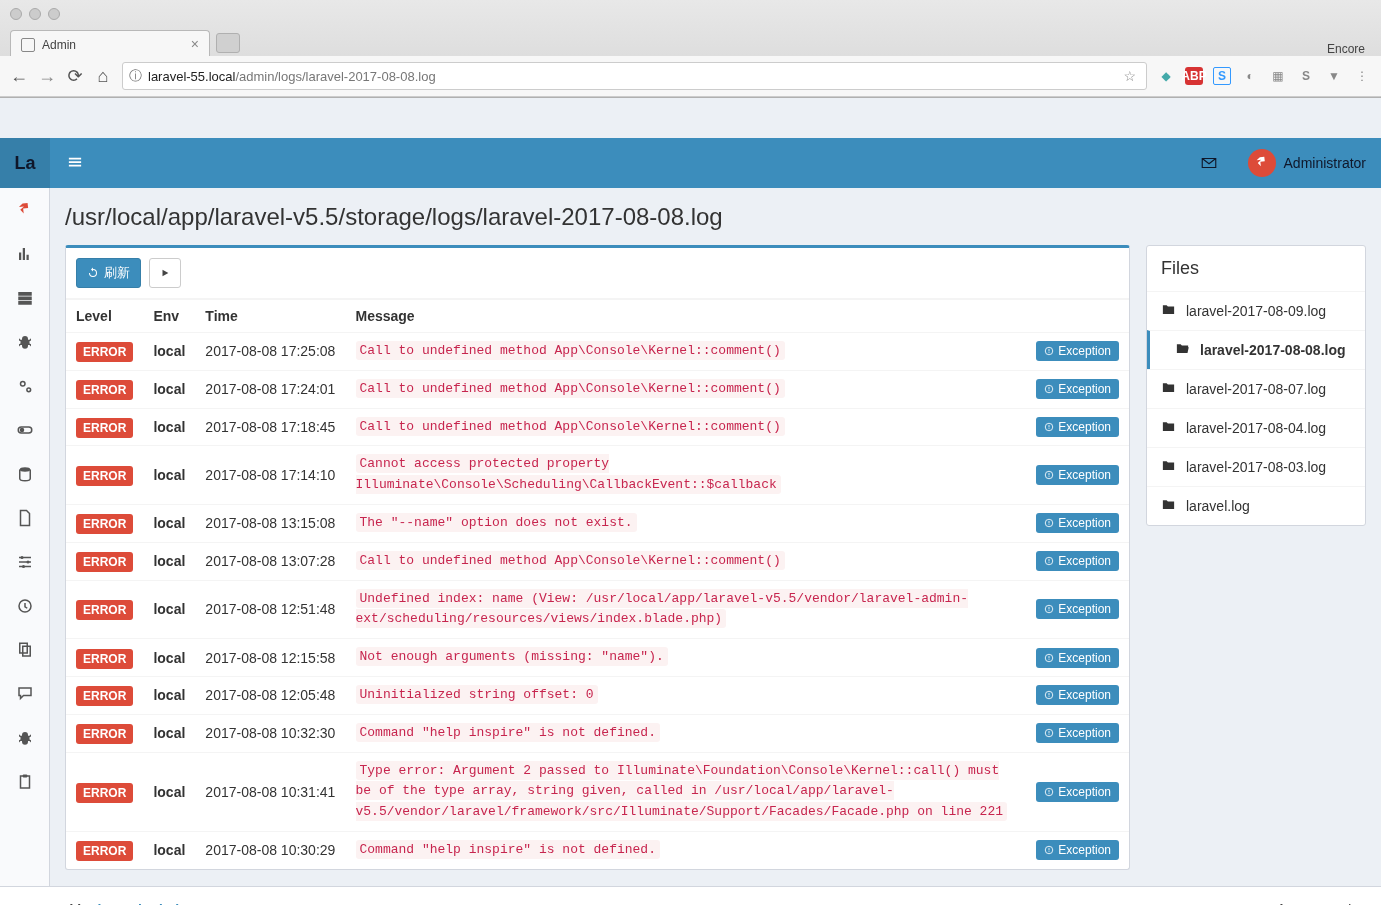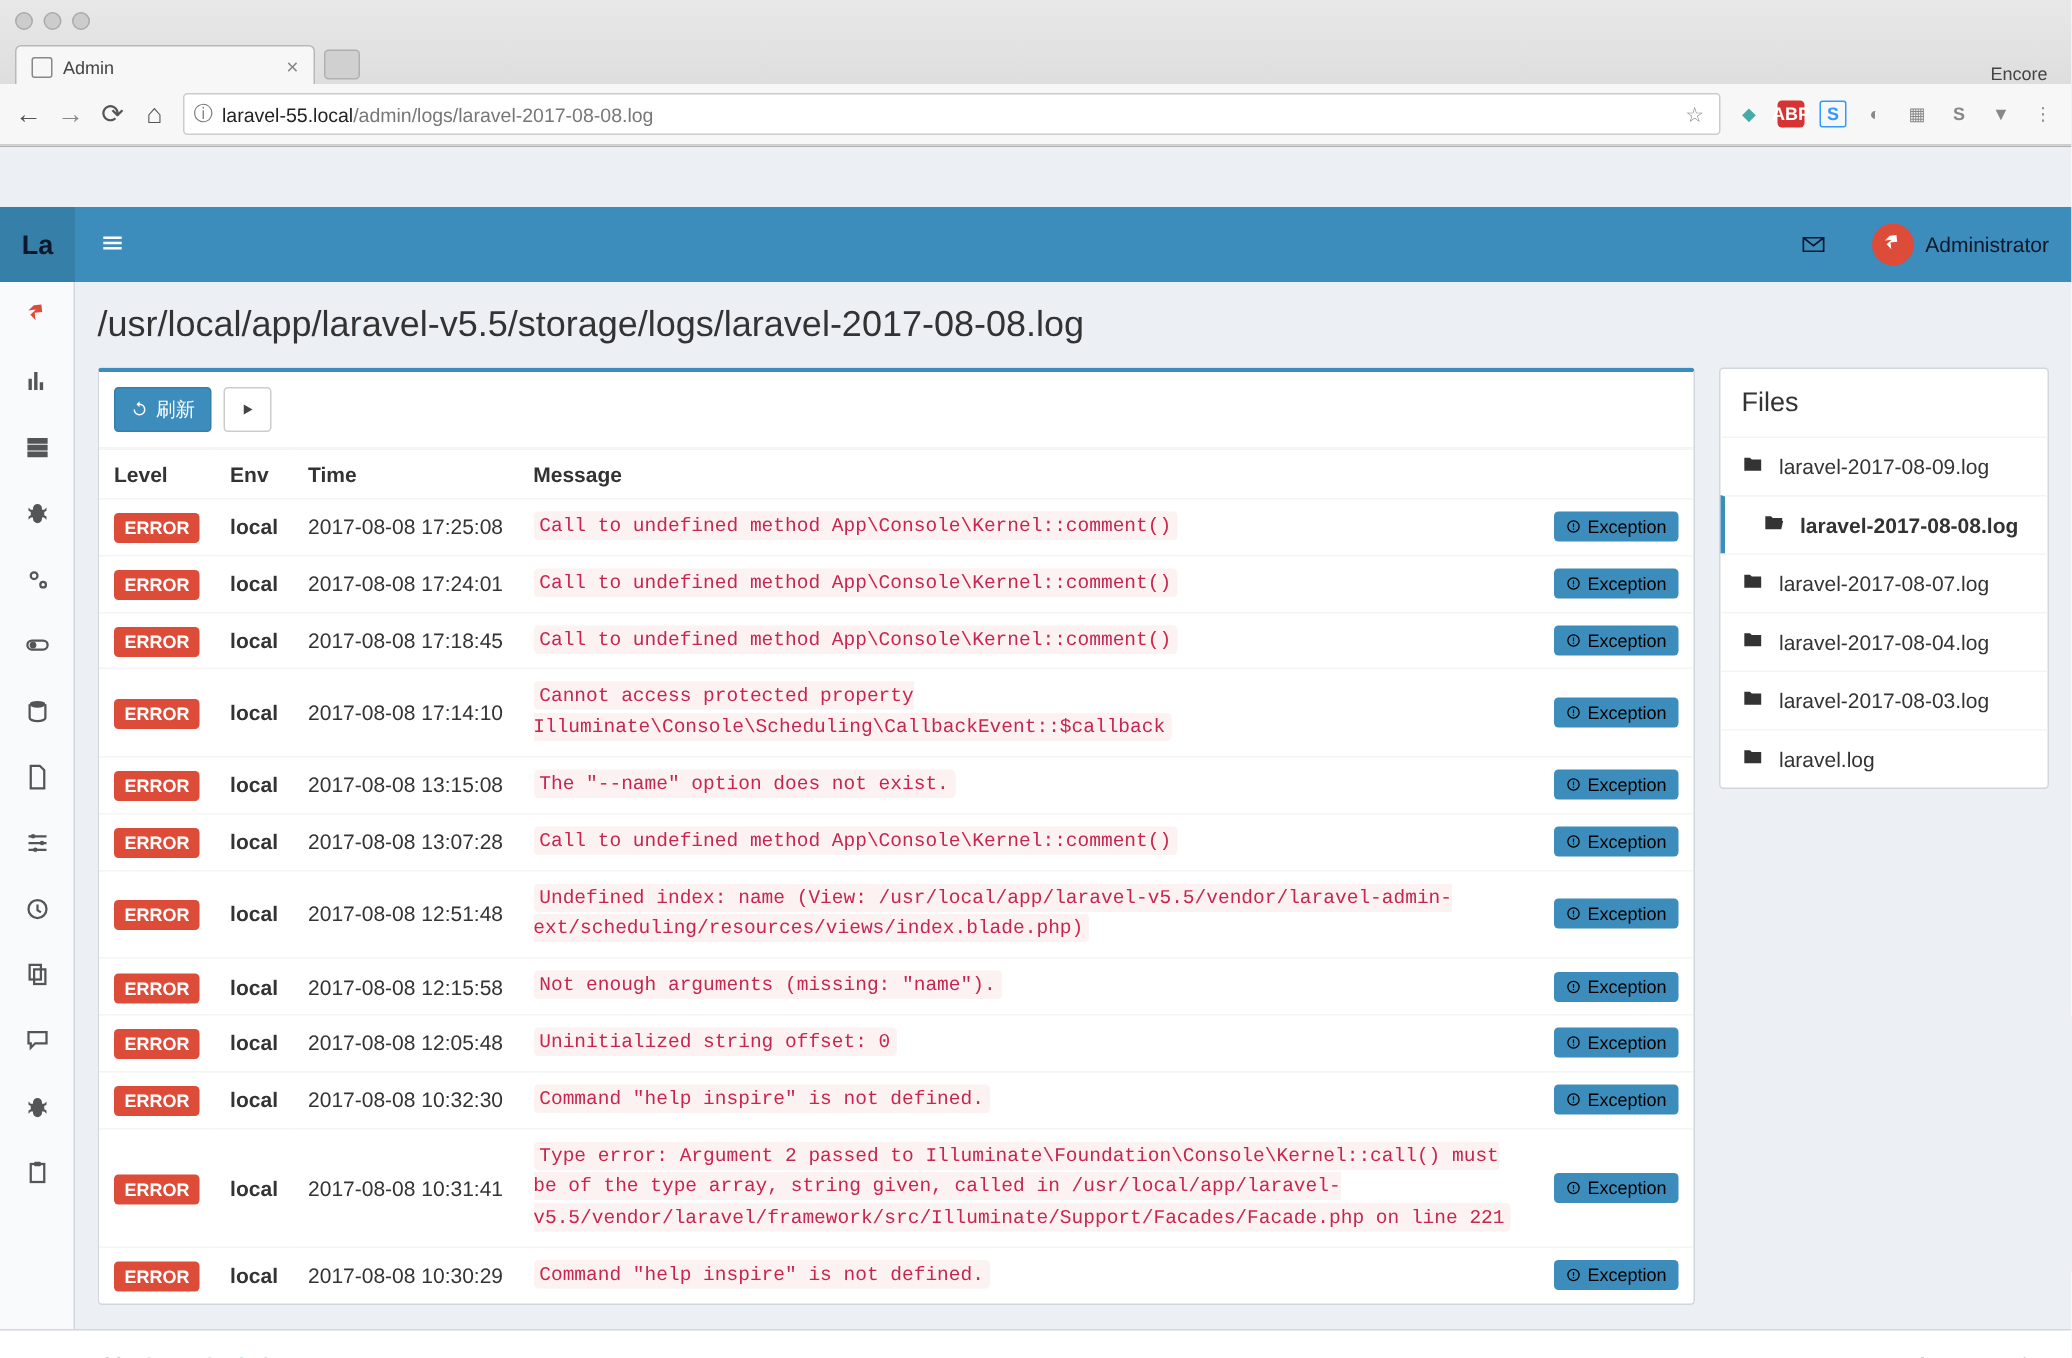--- a/index.html
+++ b/index.html
@@ -49,21 +49,21 @@
 .col-main { flex: 1; }
 .col-side { width: 220px; }
 
 .box { background: #fff; border: 1px solid #d2d6de; border-radius: 3px; margin-bottom: 16px; }
 .box.primary { border-top: 3px solid #3c8dbc; }
 .box-header { padding: 10px; border-bottom: 1px solid #f4f4f4; display: flex; gap: 8px; }
 .box-title-text { padding: 12px 14px; font-size: 18px; font-weight: 400; border-bottom: 1px solid #f4f4f4; }
 .btn { border: 1px solid transparent; border-radius: 3px; padding: 5px 10px; font-size: 13px; cursor: pointer; display: inline-flex; align-items: center; gap: 5px; }
 .btn-primary { background: #3c8dbc; color: #fff; border-color: #367fa9; }
 .btn-default { background: #fff; color: #444; border-color: #ccc; }
-.btn-info-sm { background: #3c8dbc; color: #000000; border-radius: 3px; padding: 3px 8px; font-size: 12px; display: inline-flex; align-items: center; gap: 4px; border: none; cursor: pointer; }
+.btn-info-sm { background: #3c8dbc; color: #ffffff; border-radius: 3px; padding: 3px 8px; font-size: 12px; display: inline-flex; align-items: center; gap: 4px; border: none; cursor: pointer; }
 
 table.log-table { width: 100%; border-collapse: collapse; }
 table.log-table th { text-align: left; padding: 8px 10px; border-top: 1px solid #f4f4f4; font-weight: 700; font-size: 14px; }
 table.log-table td { padding: 8px 10px; border-top: 1px solid #f4f4f4; vertical-align: middle; font-size: 14px; }
 .level-badge { background: #dd4b39; color: #fff; padding: 3px 7px; border-radius: 3px; font-size: 12px; font-weight: 600; }
 .env-bold { font-weight: 700; }
 .msg-code { background: #fcf2f2; color: #c7254e; padding: 2px 4px; border-radius: 3px; font-family: Menlo, Monaco, Consolas, "Courier New", monospace; font-size: 13px; line-height: 1.6; }
 td.msg-cell { max-width: 680px; }
 td.action-cell { text-align: right; white-space: nowrap; }
 

